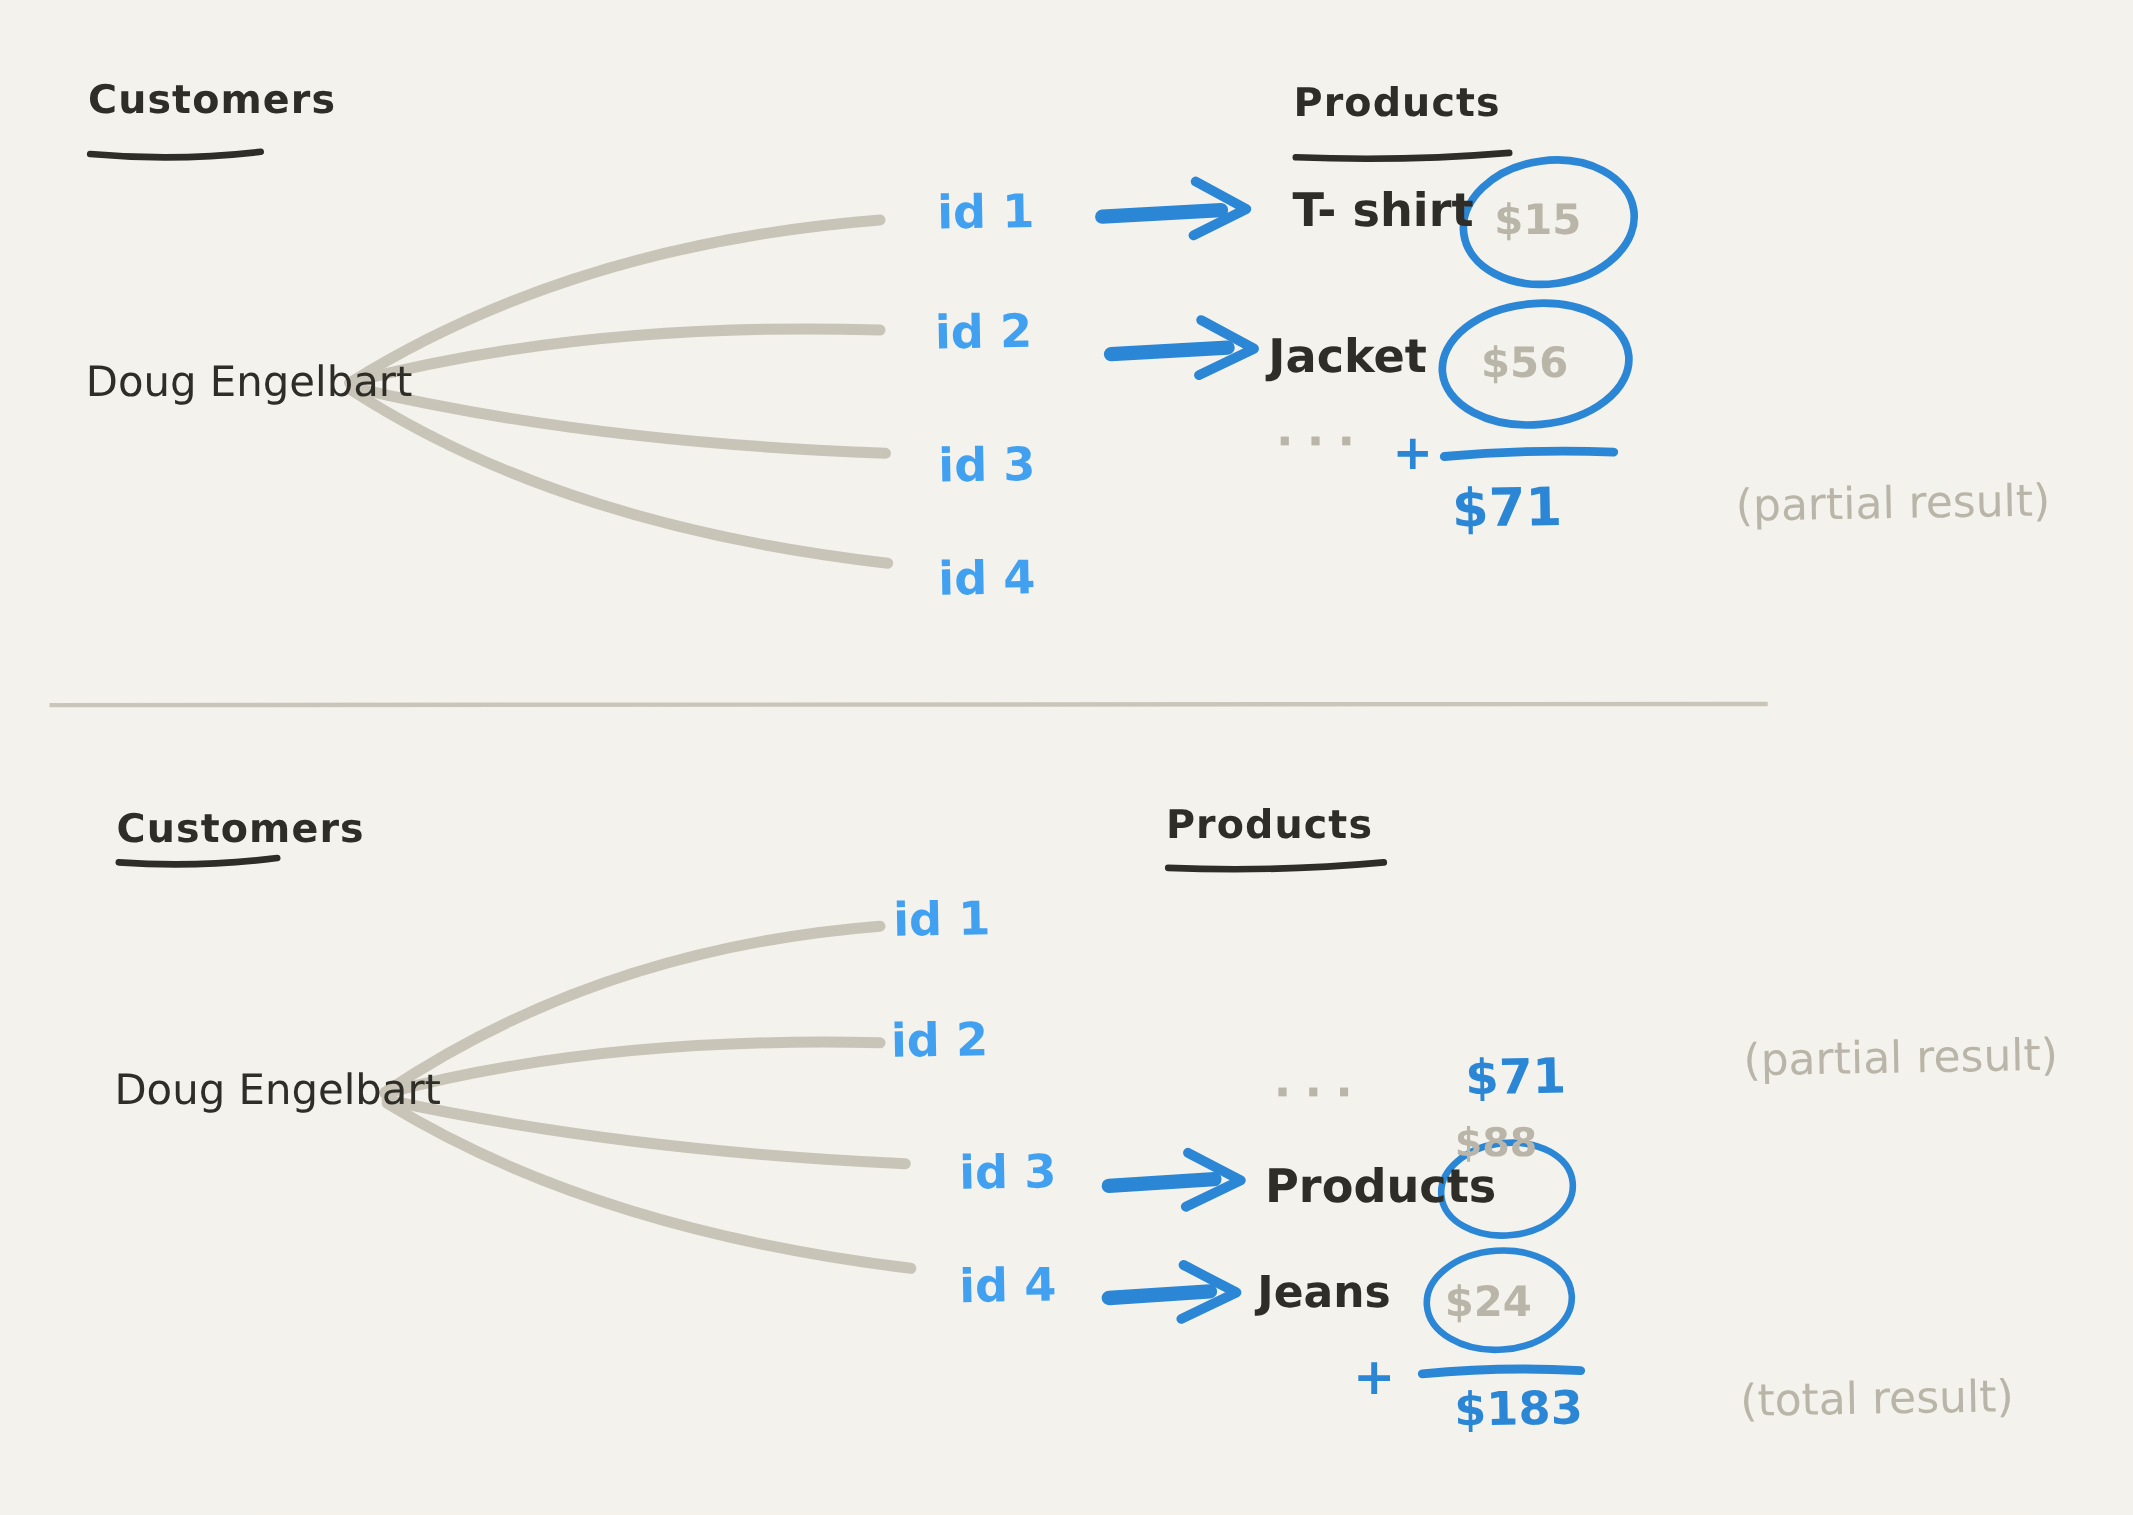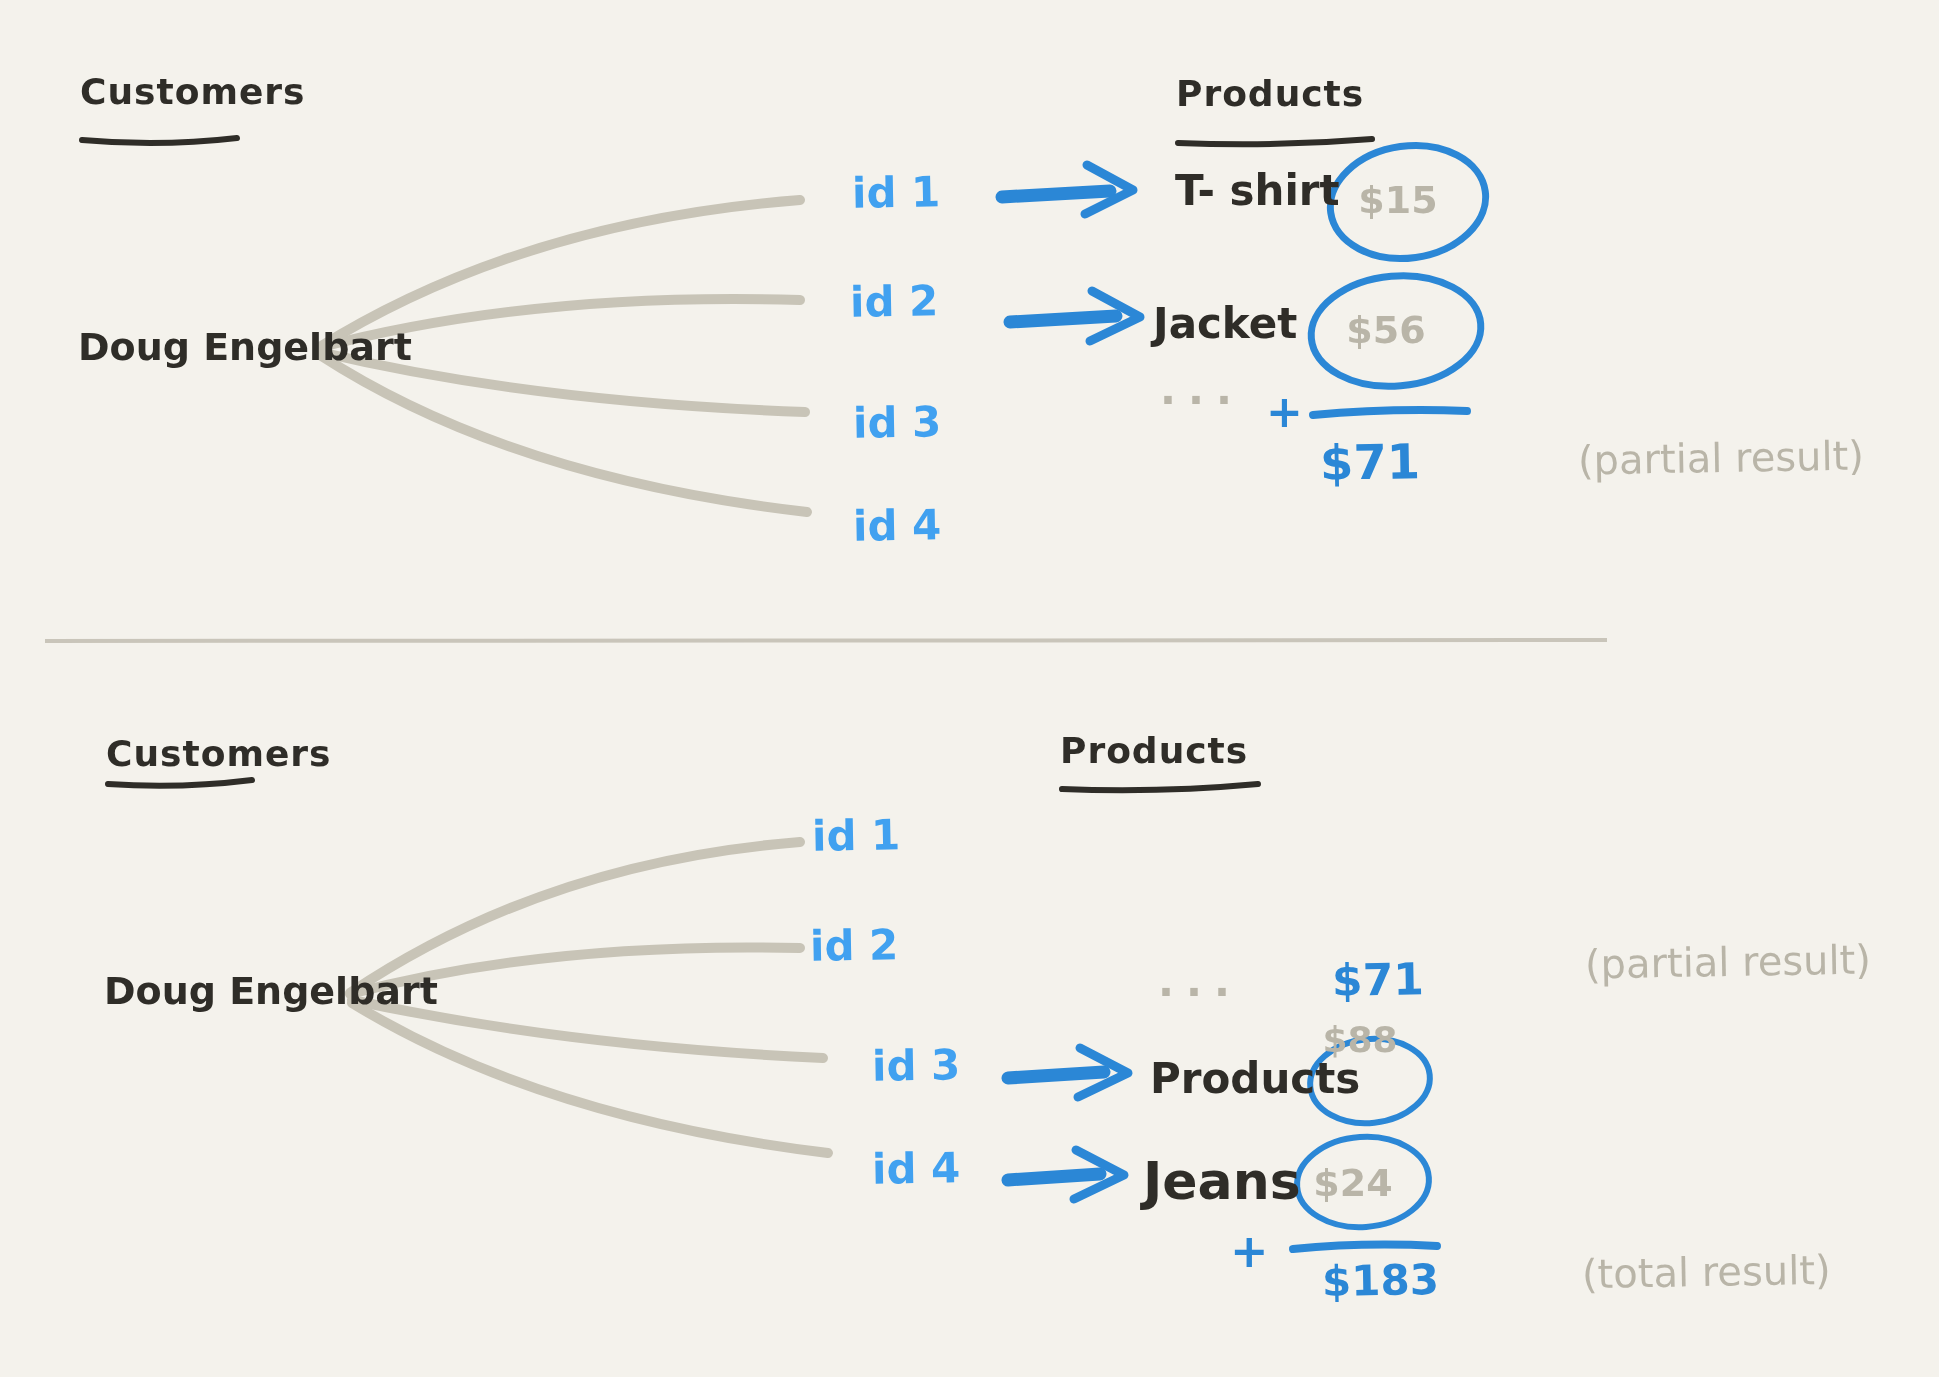--- a/index.html
+++ b/index.html
@@ -7,21 +7,21 @@
     width:1939px;height:1377px;
     background:#f4f2ec;
     font-family:"DejaVu Sans", sans-serif;
     position:relative;overflow:hidden;
     color:#2f2d28;
   }
   .stage{position:absolute;inset:0;width:1939px;height:1377px;}
   svg.draw{position:absolute;left:0;top:0;width:1939px;height:1377px;pointer-events:none;}
   .txt{position:absolute;white-space:nowrap;line-height:1;}
   .title{font-size:36px;font-weight:700;letter-spacing:1px;color:#2f2d28;}
-  .name{font-size:38px;font-weight:700;color:#2f2d28;}
+  .name{font-size:38px;font-weight:400;color:#2f2d28;}
   .idlab{font-size:42px;font-weight:700;color:#41a1f0;transform:rotate(-1deg);}
   .product{font-size:42px;font-weight:600;color:#2f2d28;}
   .price{font-size:38px;font-weight:600;color:#b9b5a8;width:140px;text-align:center;}
   .dots{font-size:42px;font-weight:700;color:#b9b5a8;letter-spacing:12px;}
   .plus{font-size:44px;font-weight:600;color:#2b87d6;}
   .sum{font-size:48px;font-weight:700;color:#2b87d6;transform:rotate(-1deg);}
   .note{font-size:40px;font-weight:500;color:#b9b5a8;transform:rotate(-1deg);}
 </style>
 </head>
 <body>
@@ -108,21 +108,21 @@
     <div class="txt idlab" style="left:812px;top:815px;">id 1</div>
     <div class="txt idlab" style="left:810px;top:925px;">id 2</div>
     <div class="txt idlab" style="left:872px;top:1045px;">id 3</div>
     <div class="txt idlab" style="left:872px;top:1148px;">id 4</div>
 
     <div class="txt dots" style="left:1158px;top:972px;">···</div>
     <div class="txt sum" style="font-size:44px;left:1332px;top:958px;">$71</div>
     <div class="txt note" style="left:1585px;top:942px;">(partial result)</div>
 
     <div class="txt product" style="left:1150px;top:1058px;">Products</div>
-    <div class="txt product" style="font-size:52px;left:1143px;top:1155px;">Jeans</div>
+    <div class="txt product" style="font-size:40px;left:1143px;top:1155px;">Jeans</div>
 
     <div class="txt price" style="font-size:36px;left:1290px;top:1022px;">$88</div>
     <div class="txt price" style="left:1283px;top:1164px;">$24</div>
 
     <div class="txt plus" style="font-size:46px;left:1230px;top:1228px;">+</div>
     <div class="txt sum" style="font-size:42px;left:1322px;top:1260px;">$183</div>
     <div class="txt note" style="left:1582px;top:1252px;">(total result)</div>
   </div>
 
 </div>

